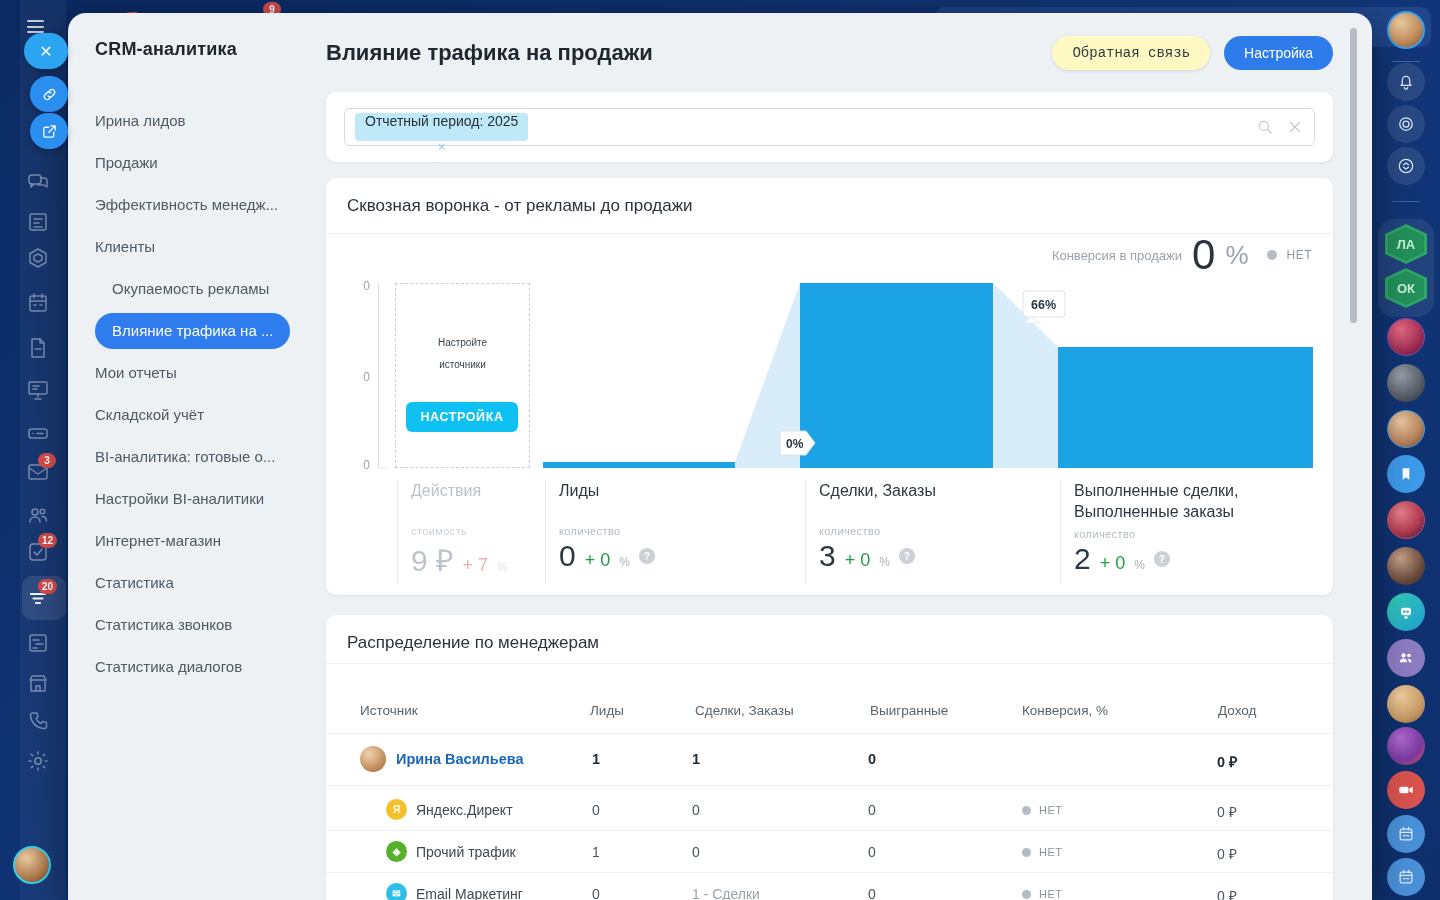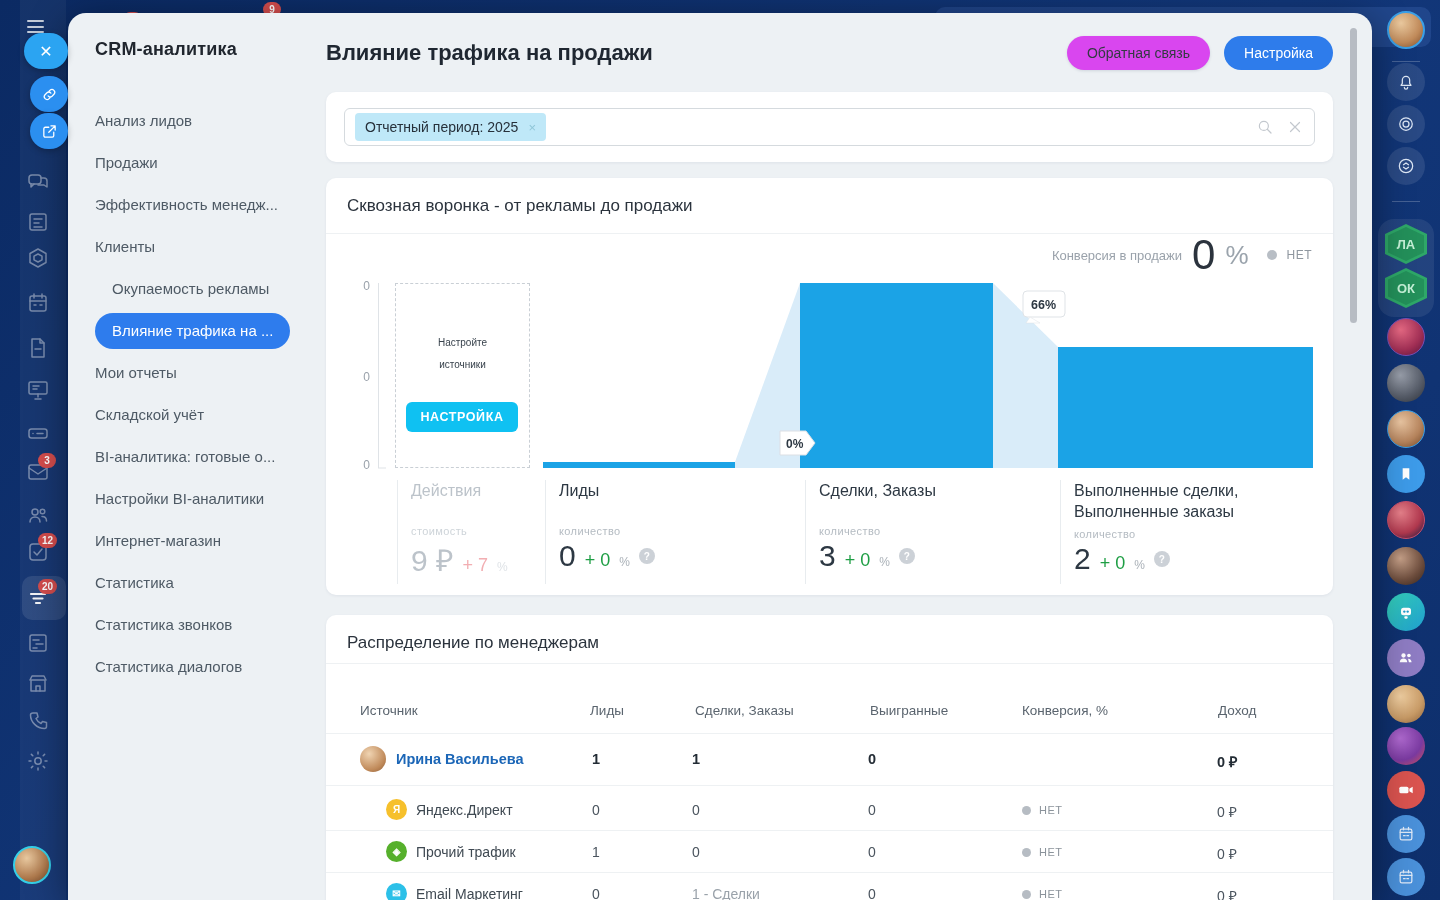--- a/index.html
+++ b/index.html
@@ -56,29 +56,29 @@
   .menu { position:absolute; left:0; top:87px; width:242px; }
   .menu-item { padding:11px 10px 11px 27px; font-size:15px; color:#4e5a65; cursor:pointer; line-height:20px; white-space:nowrap; }
   .menu-item.indent { padding-left:44px; }
   .menu-item.active { margin-left:27px; padding:8px 17px; display:inline-block; background:#2e7ced; color:#fff;
     border-radius:18px; font-weight:500; margin-top:3px; margin-bottom:3px; }
   
   .main { position:absolute; left:242px; top:0; width:1062px; height:887px; }
   .page-title { position:absolute; left:16px; top:27px; font-size:22px; font-weight:600; color:#1f2731; }
   .hdr-btns { position:absolute; right:39px; top:23px; display:flex; gap:14px; }
   .btn { height:34px; border-radius:17px; display:flex; align-items:center; padding:0 20px; font-size:14px; cursor:pointer; }
-  .btn-light { background:#d946ef; color:#333a42; box-shadow:0 1px 3px rgba(40,60,90,.15); }
+  .btn-light { background:#fef9c3; color:#333a42; box-shadow:0 1px 3px rgba(40,60,90,.15);font-family:Liberation Mono, monospace; }
   .btn-primary { background:#2e7ceb; color:#fff; font-weight:500; }
   .card { position:absolute; left:16px; width:1007px; background:#fff; border-radius:10px; box-shadow:0 1px 3px rgba(50,70,100,.08); }
   
   .filter-card { top:79px; height:70px; }
   .filter-input { position:absolute; left:18px; top:16px; right:18px; height:38px; border:1px solid #d5dade; border-radius:6px;
     background:#fff; display:flex; align-items:center; padding:0 10px; }
   .filter-tag { background:#bfe8f8; border-radius:4px; height:28px; display:flex; align-items:center; padding:0 10px; gap:10px;
-    font-size:14px; color:#26303a; }
+    font-size:14px; color:#26303a;flex-direction:column; }
   .filter-tag .x { color:#8fc6d8; font-size:13px; cursor:pointer; }
   .filter-icons { margin-left:auto; display:flex; align-items:center; gap:12px; color:#c3c8ce; }
   .filter-icons svg { width:18px; height:18px; stroke:#c3c8ce; fill:none; stroke-width:1.6; stroke-linecap:round; }
   
   .funnel-card { top:165px; height:417px; }
   .sec-title { position:absolute; left:21px; top:18px; font-size:17px; color:#2b333d; }
   .sec-div { position:absolute; left:0; right:0; height:1px; background:#eef1f3; }
   .conv { position:absolute; right:21px; top:56px; display:flex; align-items:center; gap:10px; }
   .conv .lbl { font-size:13px; color:#9aa2ab; }
   .conv .big { font-size:42px; font-weight:300; color:#2b333d; line-height:42px; }
@@ -317,21 +317,21 @@
         <path d="M5 10h14M9 4v3M15 4v3M9 14h2M13 14h2"></path>
       </svg>
     </div>
 </div>
 
 <div class="panel">
 
   <div class="side">
     <div class="side-title">CRM-аналитика</div>
     <div class="menu">
-      <div class="menu-item">Анализ лидов</div>
+      <div class="menu-item">Ирина лидов</div>
       <div class="menu-item">Продажи</div>
       <div class="menu-item">Эффективность менедж...</div>
       <div class="menu-item">Клиенты</div>
       <div class="menu-item indent">Окупаемость рекламы</div>
       <div><div class="menu-item active">Влияние трафика на ...</div></div>
       <div class="menu-item">Мои отчеты</div>
       <div class="menu-item">Складской учёт</div>
       <div class="menu-item">BI-аналитика: готовые о...</div>
       <div class="menu-item">Настройки BI-аналитики</div>
       <div class="menu-item">Интернет-магазин</div>

